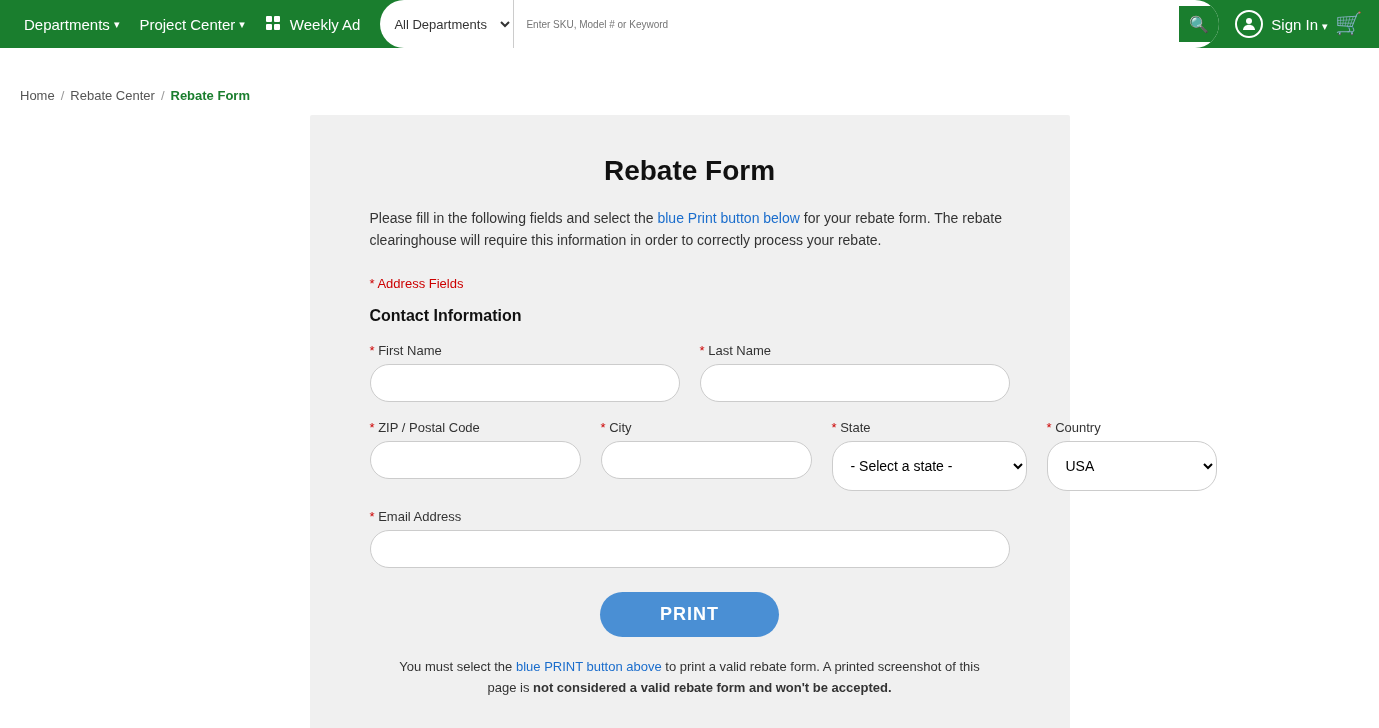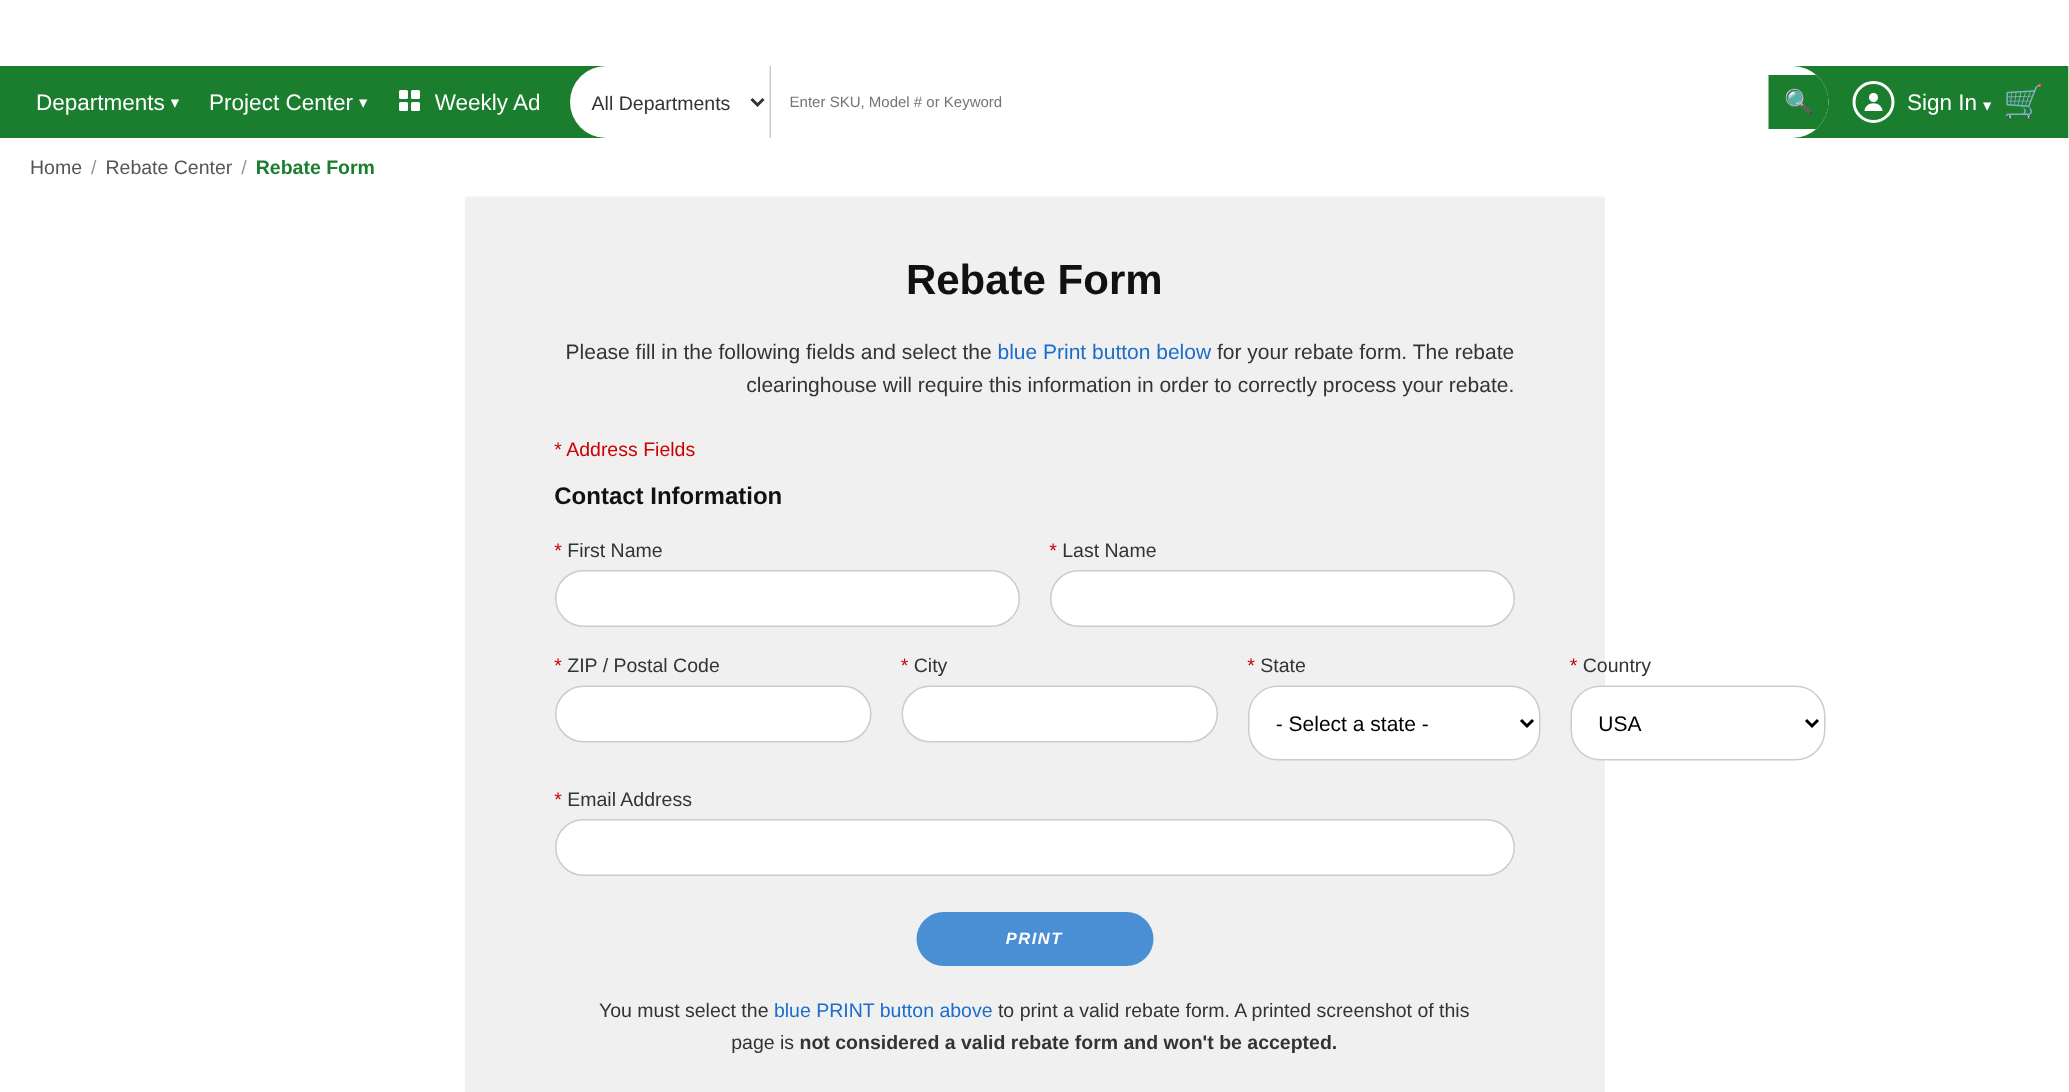--- a/index.html
+++ b/index.html
@@ -7,21 +7,20 @@
 
     
     .header {
       background: #1a7e2e;
       color: #fff;
       display: flex;
       align-items: center;
       padding: 0 16px;
       height: 48px;
       gap: 4px;
-      margin-top: 44px;
     }
     .header-nav-item {
       display: flex;
       align-items: center;
       gap: 4px;
       cursor: pointer;
       padding: 4px 8px;
       font-size: 15px;
       font-weight: 500;
       color: #fff;
@@ -91,20 +90,21 @@
     }
 
     
     .breadcrumb {
       padding: 12px 20px;
       font-size: 13px;
       color: #555;
       display: flex;
       align-items: center;
       gap: 6px;
+      margin-top: 28px;
     }
     .breadcrumb a { color: #555; text-decoration: none; }
     .breadcrumb .current { color: #1a7e2e; font-weight: 600; }
     .breadcrumb .sep { color: #999; }
 
     
     .main {
       display: flex;
       justify-content: center;
       padding: 0 0 40px 0;
@@ -116,21 +116,21 @@
       border-radius: 2px;
     }
     .form-title {
       text-align: center;
       font-size: 28px;
       font-weight: 600;
       color: #111;
       margin-bottom: 20px;
     }
     .form-description {
-      text-align: right;
+      text-align: left;
       font-size: 14px;
       color: #333;
       line-height: 1.6;
       margin-bottom: 24px;
     }
     .form-description .blue { color: #1a6dcc; }
     .required-note {
       color: #c00;
       font-size: 13px;
       margin-bottom: 16px;
@@ -183,25 +183,24 @@
     .country-group { flex: 0 0 170px; }
 
     .print-btn {
       display: block;
       margin: 24px auto 20px auto;
       background: #4a8fd4;
       color: #fff;
       border: none;
       border-radius: 24px;
       padding: 12px 60px;
-      font-size: 11px;
+      font-size: 18px;
       font-weight: 700;
       letter-spacing: 1px;
       cursor: pointer;
-      font-style: italic;
     }
 
     .print-note {
       text-align: center;
       font-size: 13px;
       color: #333;
       line-height: 1.6;
       max-width: 600px;
       margin: 0 auto;
     }

